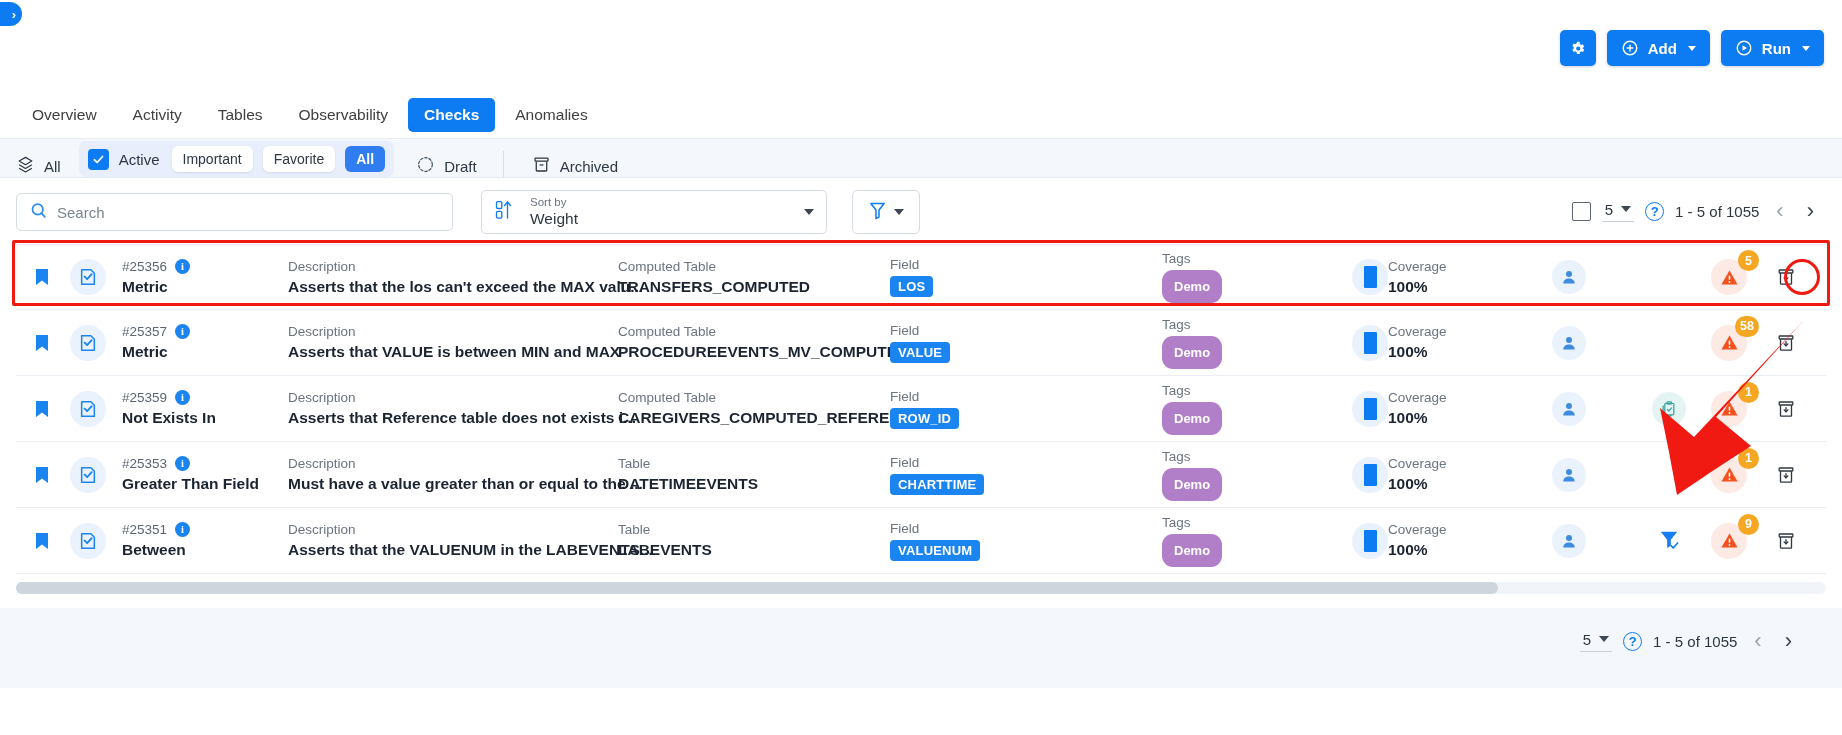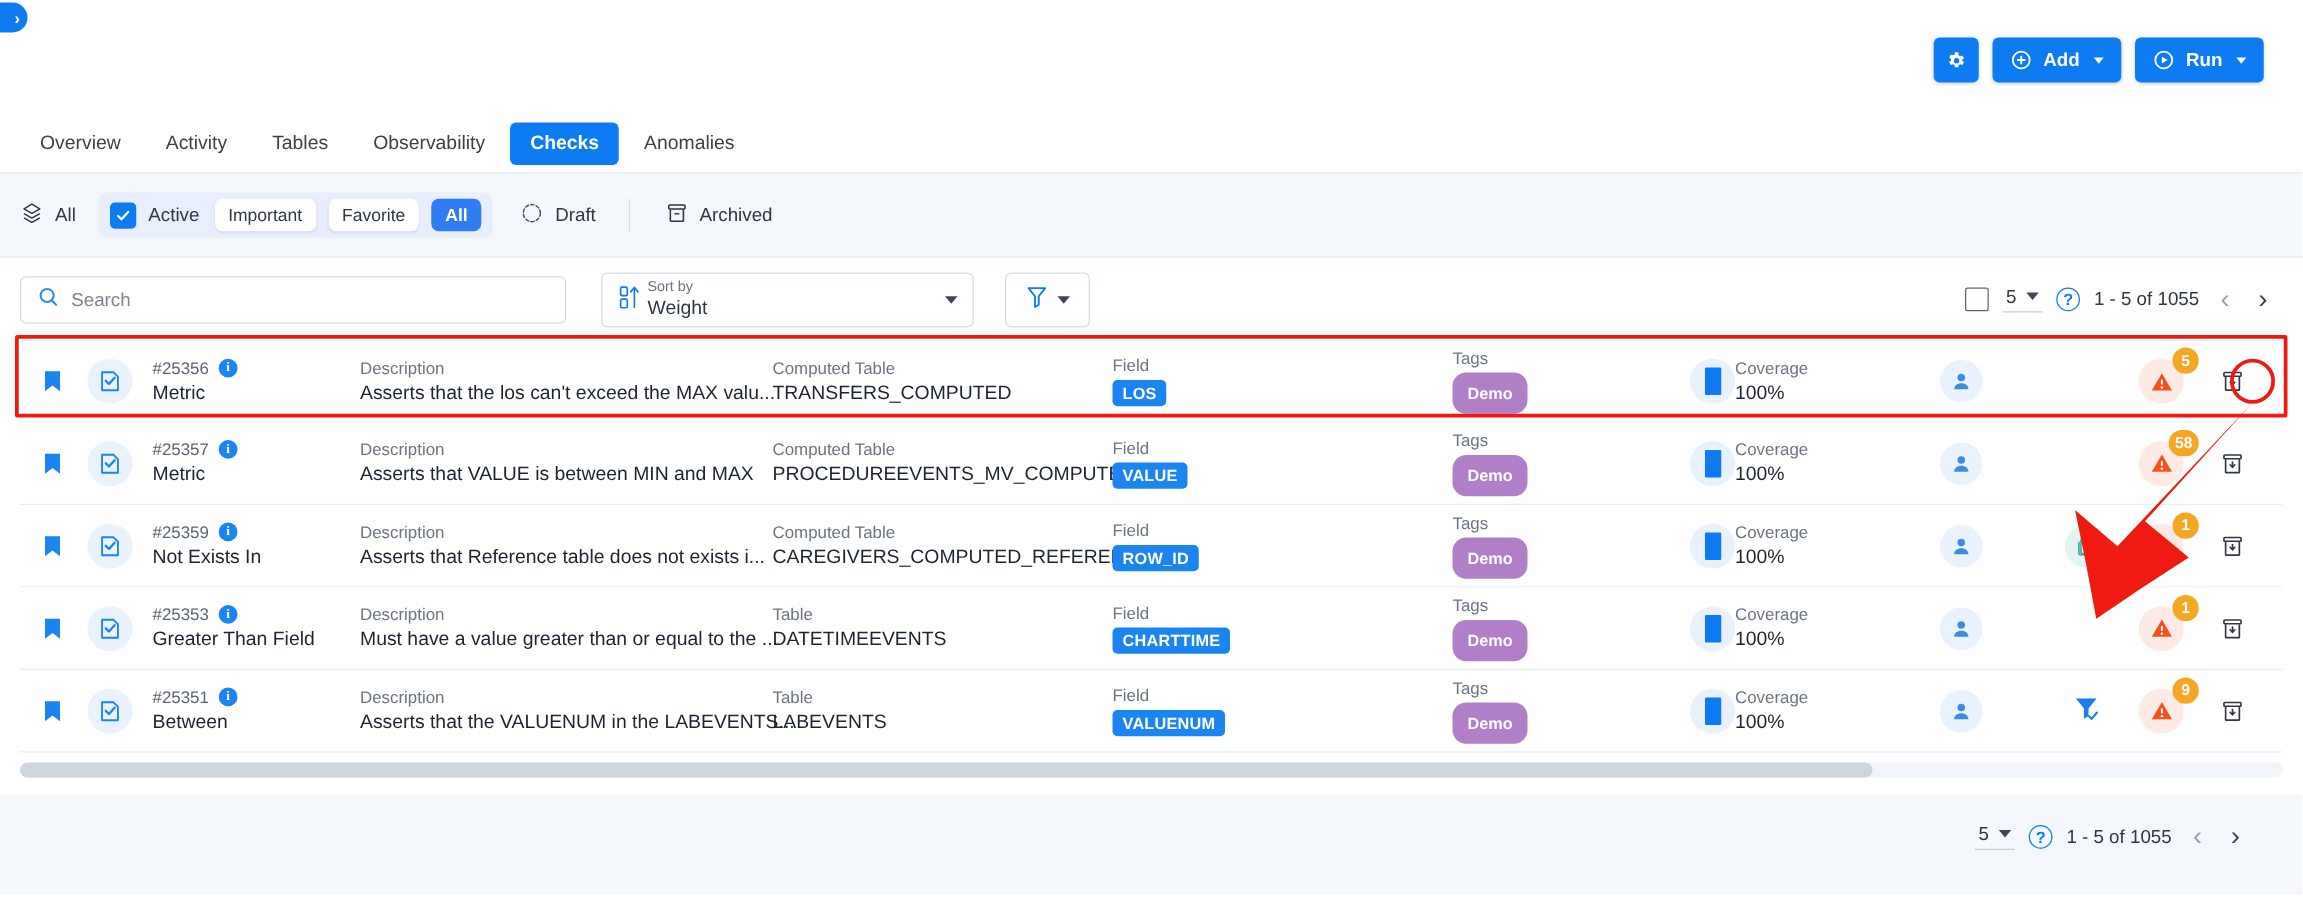--- a/index.html
+++ b/index.html
@@ -28,21 +28,21 @@
   .ds-avatar {
     width: 44px; height: 44px; border-radius: 50%;
     border: 1px solid #e3e7ed; background: #fff;
     display: flex; align-items: center; justify-content: center; flex: 0 0 auto;
   }
   .ds-text { display: flex; flex-direction: column; line-height: 1.25; }
   .ds-label { font-size: 14.5px; color: #6b7480; }
   .ds-name { font-size: 19px; color: #1b2430; font-weight: 700; letter-spacing: .2px; }
 
   .header-actions {
-    position: absolute; right: 31px; top: 30px;
+    position: absolute; right: 18px; top: 30px;
     display: flex; align-items: center; gap: 11px;
   }
   .btn {
     height: 36px; border-radius: 5px; background: #0d7cf2; color: #fff;
     border: none; display: flex; align-items: center; gap: 9px;
     font-size: 15px; font-weight: 600; cursor: pointer;
     box-shadow: 0 1px 3px rgba(20,40,80,.22);
     padding: 0 14px; font-family: inherit;
   }
   .btn.icon-only { width: 36px; padding: 0; justify-content: center; }
@@ -52,21 +52,21 @@
   
   .tabs { display: flex; align-items: center; gap: 4px; padding: 0 16px; height: 46px; }
   .tab {
     font-size: 15.5px; color: #404040; padding: 8px 16px; border-radius: 5px;
     cursor: pointer; white-space: nowrap;
   }
   .tab.active { background: #0d7cf2; color: #fff; font-weight: 600; }
 
   
   .filterbar {
-    display: flex; align-items: center; gap: 0; height: 68px;
+    display: flex; align-items: flex-end; gap: 0; height: 40px;
     padding: 0 16px; background: #f4f7fb;
     border-top: 1px solid #e6ecf3;
     border-bottom: 1px solid #e6ecf3;
   }
   .fb-item { display: flex; align-items: center; gap: 9px; cursor: pointer; font-size: 15px; color: #2e3742; }
   .fb-all { padding-right: 18px; }
   .seg {
     display: flex; align-items: center; gap: 10px;
     background: #e8eefb; border-radius: 7px; padding: 5px 9px;
   }
@@ -90,23 +90,23 @@
     width: 437px; height: 38px; border: 1px solid #d5dce5; border-radius: 5px;
     display: flex; align-items: center; gap: 9px; padding: 0 12px; background: #fff;
   }
   .search-box input {
     border: none; outline: none; font-size: 15px; color: #2e3742;
     font-family: inherit; width: 100%; background: transparent;
   }
   .search-box input::placeholder { color: #7b848f; }
 
   .sort-box {
-    margin-left: 28px; width: 298px; height: 44px;
+    margin-left: 28px; width: 346px; height: 44px;
     border: 1px solid #d5dce5; border-radius: 5px; background: #fff;
-    display: flex; align-items: center; padding: 0 12px; gap: 4px; cursor: pointer;
+    display: flex; align-items: center; padding: 0 12px; gap: 16px; cursor: pointer;
   }
   .sort-text { display: flex; flex-direction: column; line-height: 1.15; flex: 1; }
   .sort-label { font-size: 11.5px; color: #6b7480; }
   .sort-value { font-size: 15.5px; color: #2e3742; }
   .caret-dark { width: 0; height: 0; border-left: 5px solid transparent; border-right: 5px solid transparent; border-top: 6px solid #3c4654; }
 
   .filter-box {
     margin-left: 25px; width: 68px; height: 44px;
     border: 1px solid #d5dce5; border-radius: 5px; background: #fff;
     display: flex; align-items: center; justify-content: center; gap: 7px; cursor: pointer;
@@ -133,21 +133,21 @@
   .c-type { width: 40px; display: flex; justify-content: center; }
   .typecircle { width: 36px; height: 36px; border-radius: 50%; background: #eaf2fd; display: flex; align-items: center; justify-content: center; }
   .c-id { width: 180px; padding-left: 14px; }
   .id-line { display: flex; align-items: center; gap: 8px; }
   .id-num { font-size: 13.5px; color: #5b6672; }
   .info-dot {
     width: 15px; height: 15px; border-radius: 50%; background: #1a84f0; color: #fff;
     font-size: 10.5px; font-weight: 700; display: flex; align-items: center; justify-content: center;
     font-family: "Liberation Serif", serif; cursor: pointer;
   }
-  .cell-main { font-size: 15.5px; color: #1b2430; font-weight: 400; margin-top: 4px; white-space: nowrap; }
+  .cell-main { font-size: 15.5px; color: #1b2430; font-weight: 700; margin-top: 4px; white-space: nowrap; }
   .cell-sub { font-size: 13.5px; color: #6b7480; }
   .c-desc { width: 330px; }
   .c-table { width: 272px; }
   .c-field { width: 272px; }
   .c-tags { width: 190px; }
   .c-cov { width: 200px; display: flex; align-items: center; }
   .covcircle { width: 36px; height: 36px; border-radius: 50%; background: #e9f1fd; display: flex; align-items: center; justify-content: center; }
   .covbar { width: 13px; height: 22px; background: #0d7cf2; border-radius: 1px; }
   .c-user { width: 88px; display: flex; justify-content: flex-start; }
   .usercircle { width: 34px; height: 34px; border-radius: 50%; background: #eaf2fd; display: flex; align-items: center; justify-content: center; }

